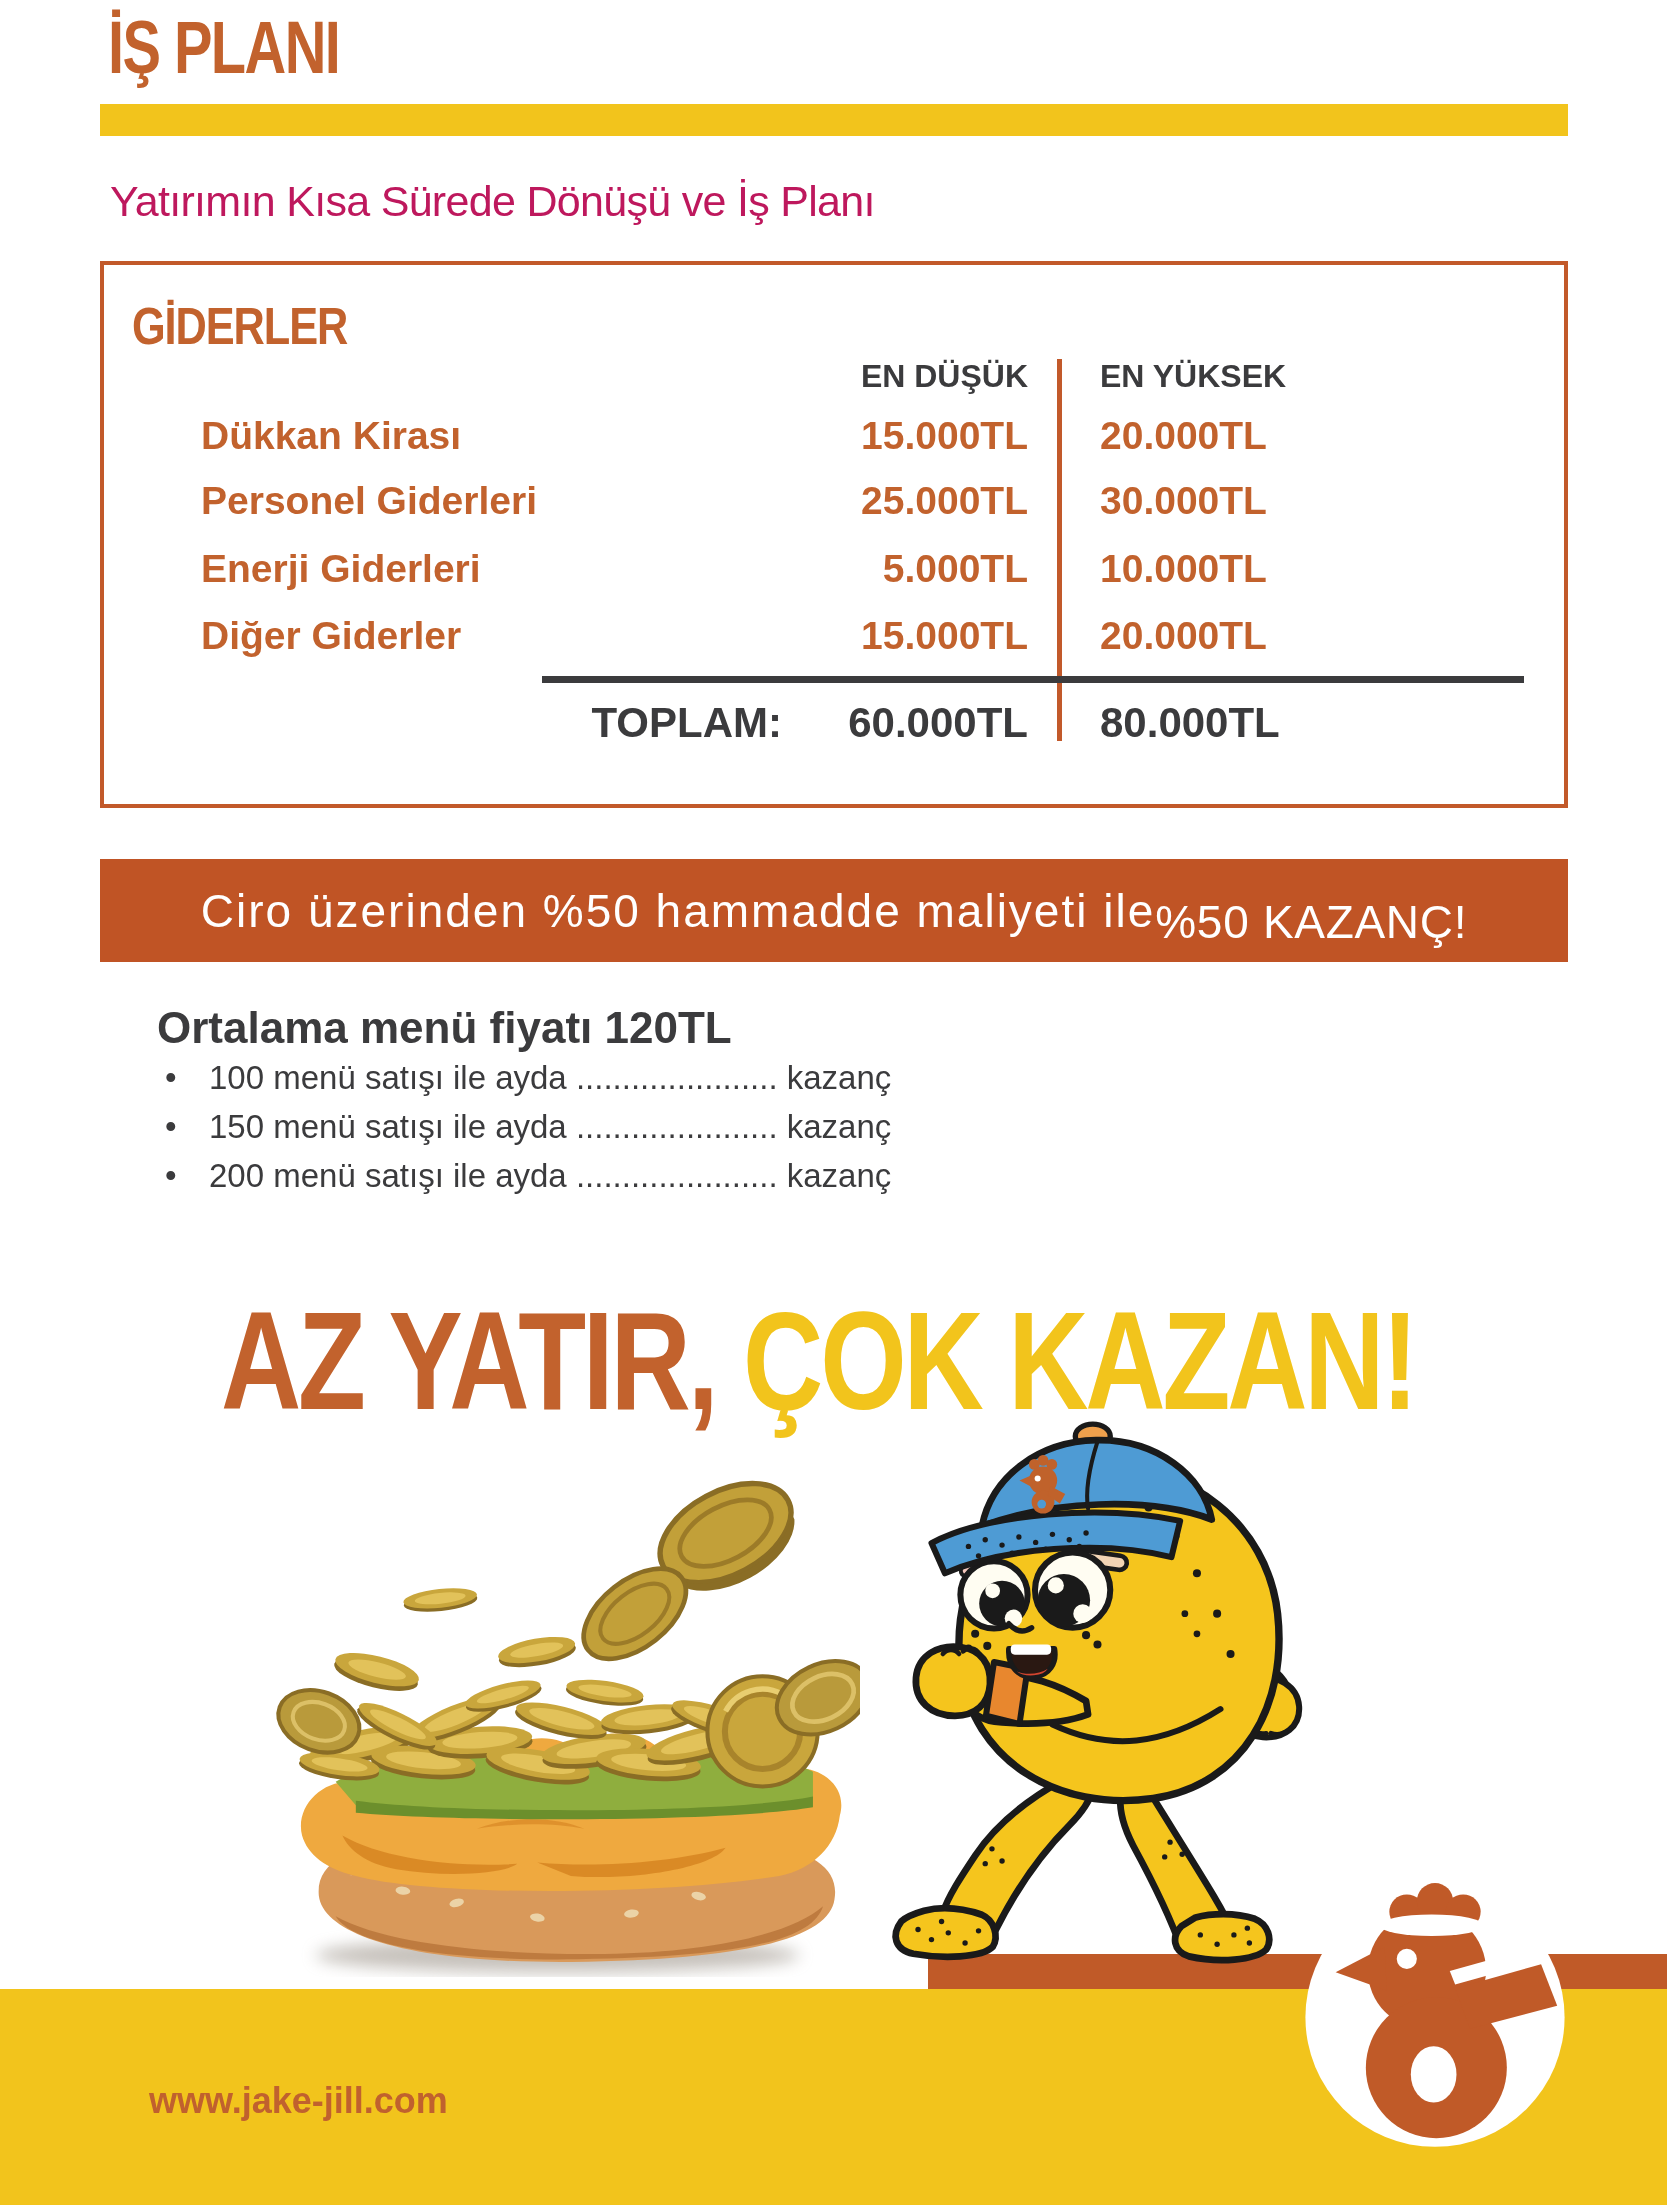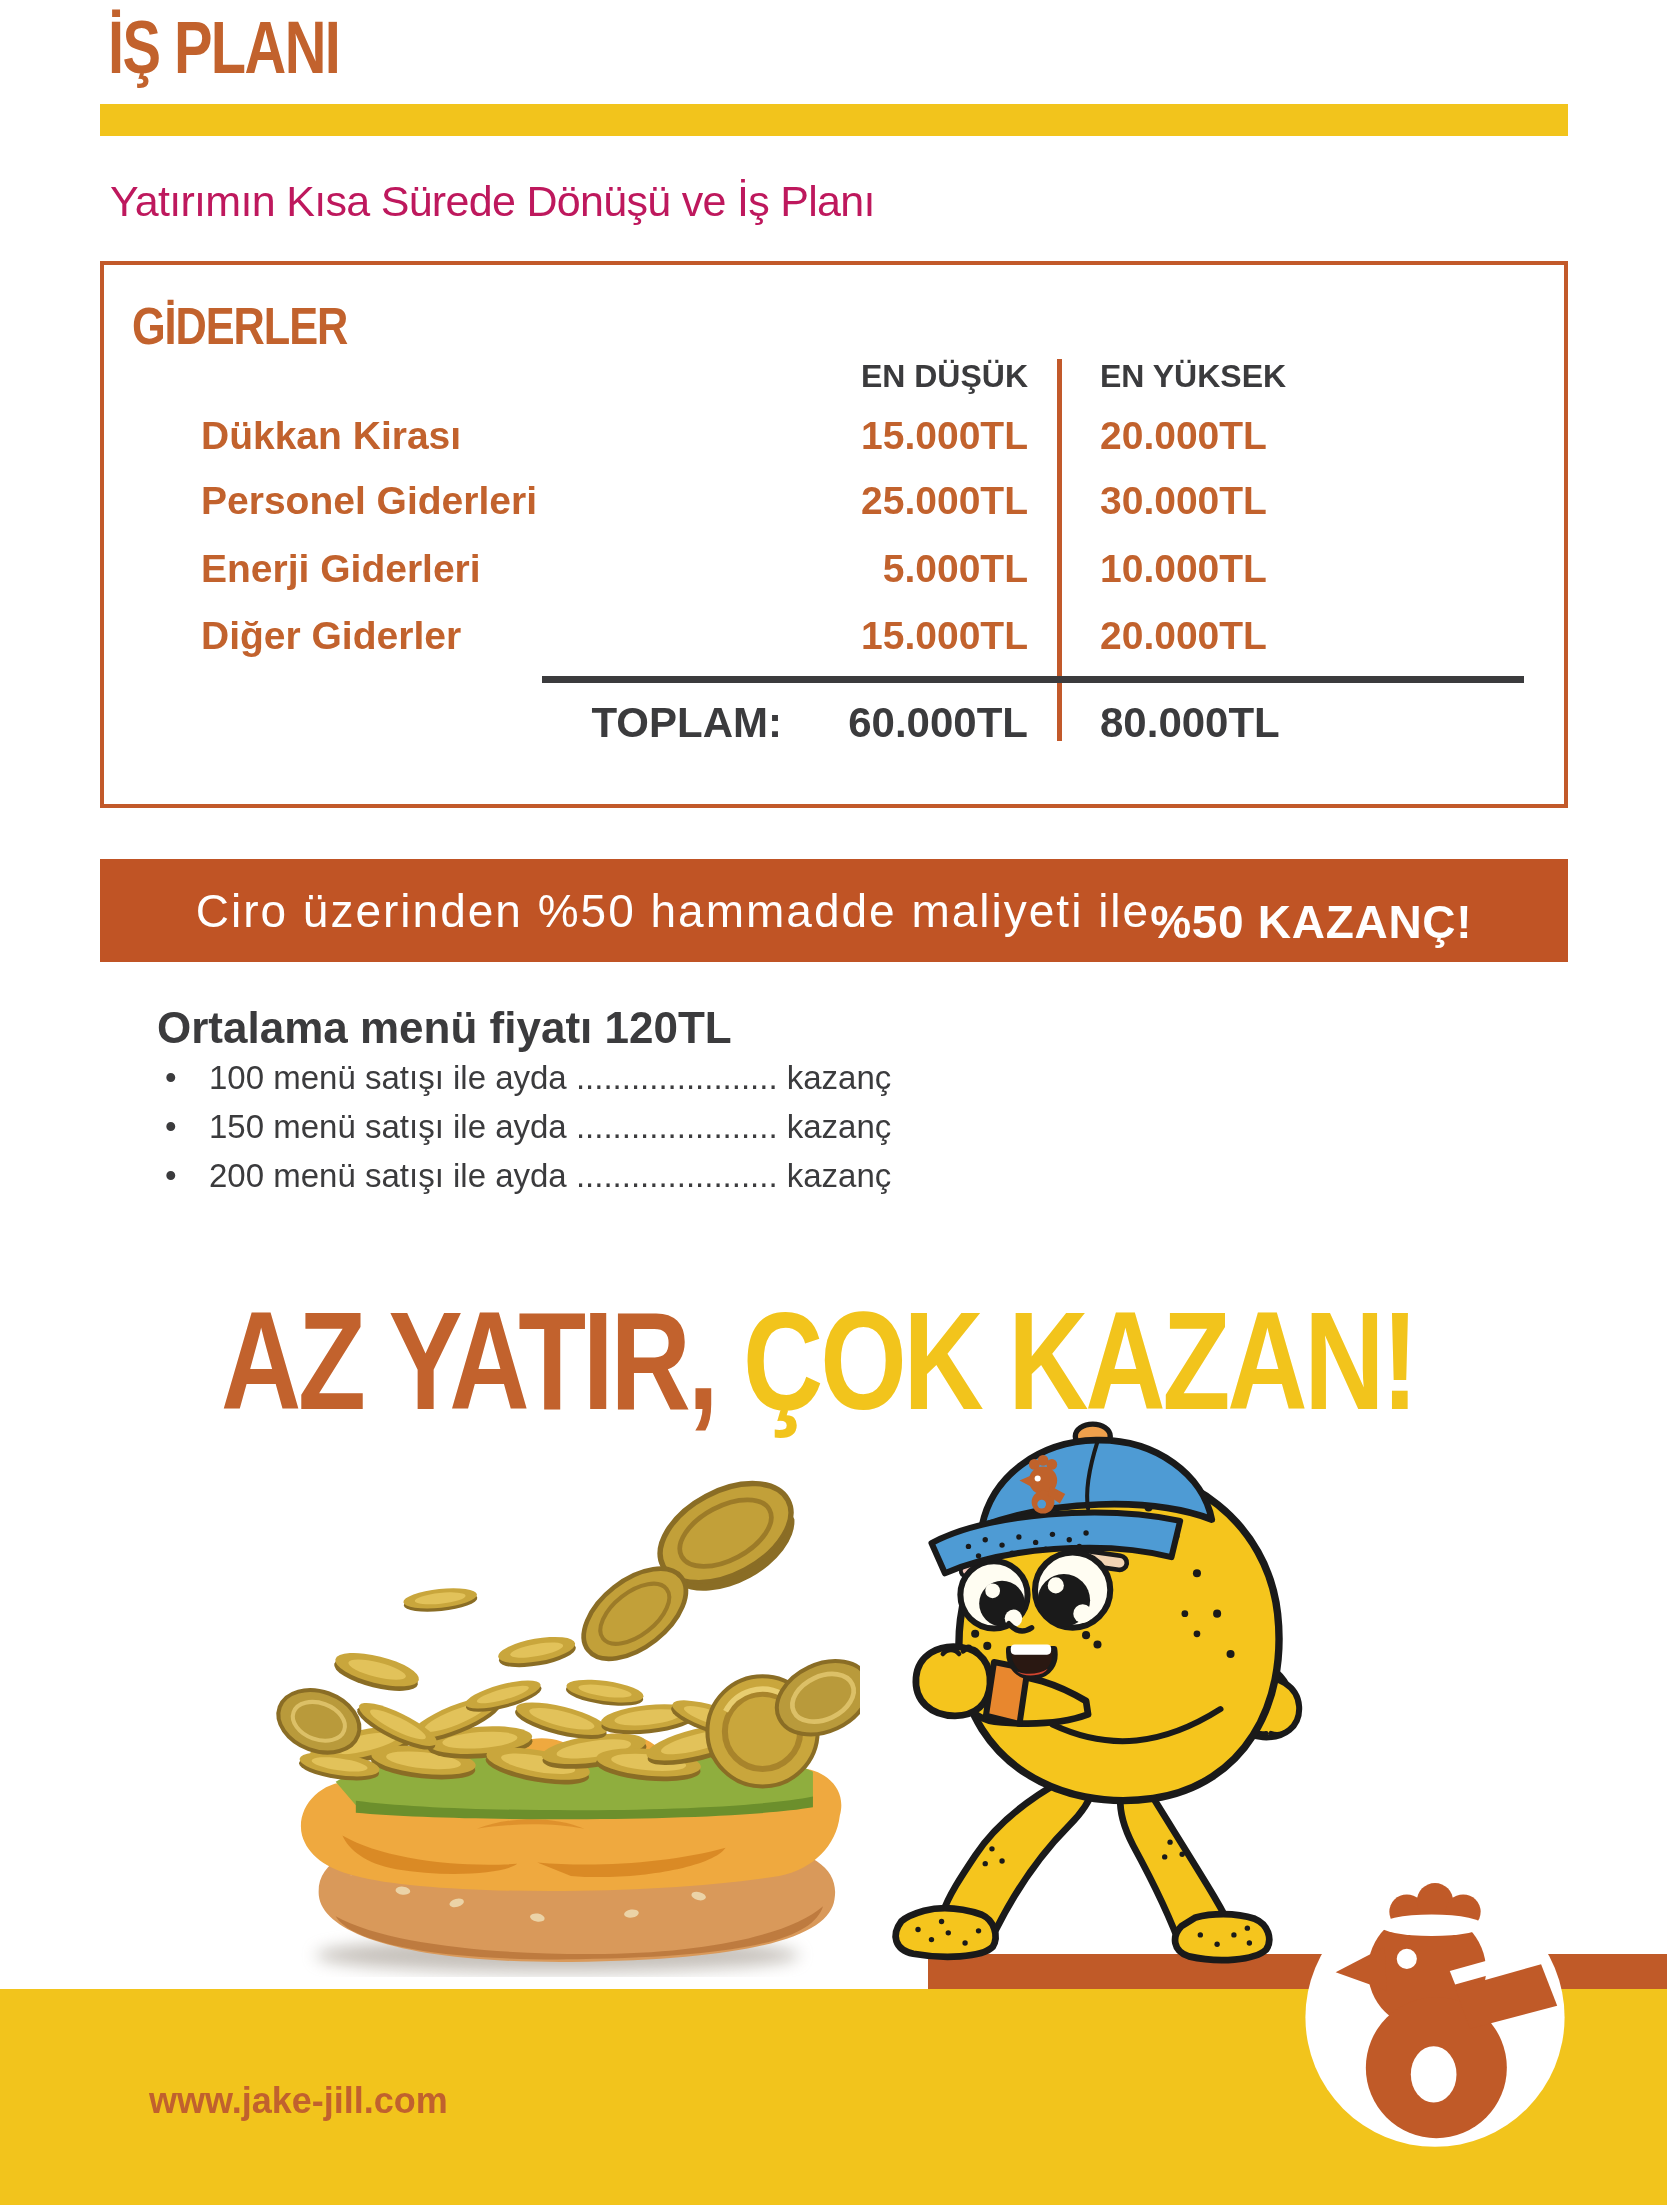--- a/index.html
+++ b/index.html
@@ -30,21 +30,21 @@
   .t-label{position:absolute;left:77px;white-space:nowrap;margin-left:20px;}
   .t-low{position:absolute;left:0;width:924px;text-align:right;white-space:nowrap;}
   .t-high{position:absolute;left:996px;white-space:nowrap;}
   .total-line{position:absolute;left:438px;top:411px;width:982px;height:6.7px;background:#3b3b3d;}
   .t-row.total{font-size:42px;color:#3b3b3d;}
   .t-row.total .t-total-label{position:absolute;left:0;width:666px;text-align:right;white-space:nowrap;margin-left:12px;}
   .t-row.total .t-low,.t-row.total .t-high{color:#3b3b3d;}
 
   
   .banner{left:100px;top:859px;width:1468px;height:103px;background:#c05425;display:flex;align-items:center;justify-content:center;color:#ffffff;font-size:46px;letter-spacing:2px;white-space:nowrap;}
-  .banner .bold{font-weight:bold;letter-spacing:0.7px;margin-top:22px;}
+  .banner .bold{font-weight:normal;letter-spacing:0.7px;margin-top:22px;}
 
   
   .menu-heading{left:157px;top:1003px;font-size:44px;font-weight:bold;color:#3b3b3d;}
   .bullets{left:165px;top:1053px;font-size:33px;color:#3b3b3d;}
   .bullet-item{position:relative;padding-left:44px;height:49px;line-height:49px;white-space:nowrap;}
   .bullet-item::before{content:"•";position:absolute;left:0;top:0;font-size:33px;}
 
   
   .slogan{left:221px;top:1281px;font-size:139px;font-weight:bold;letter-spacing:-4px;white-space:nowrap;}
   .slogan .cond{transform:scaleX(.8);}

